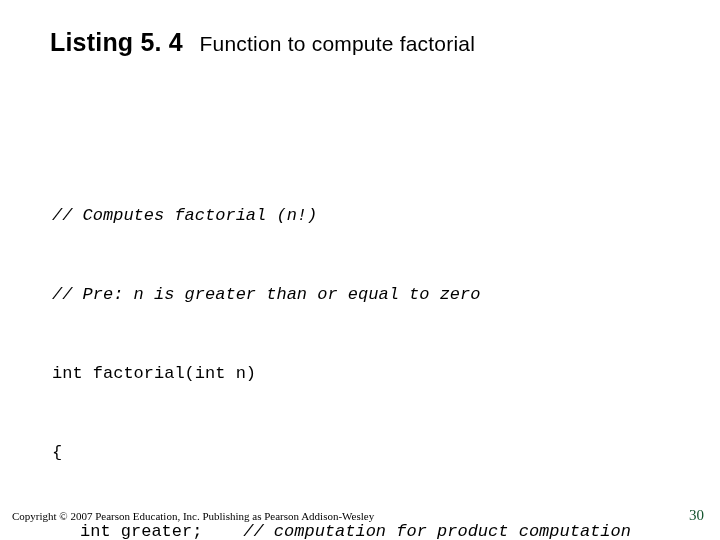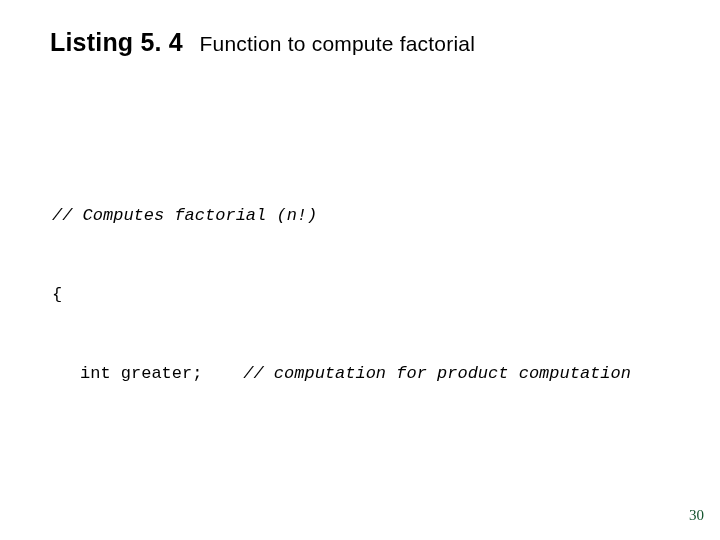--- a/index.html
+++ b/index.html
@@ -78,27 +78,30 @@
 
 <div class="slide">
 
   <div class="title-line">
     <span class="bold">Listing 5. 4</span>
     <span class="sub">Function to compute factorial</span>
   </div>
 
   <div class="code-area">
     <span class="row comment">// Computes factorial (n!)</span>
+    <span class="row comment">// Pre: n is greater than or equal to zero</span>
+    <span class="row">int factorial(int n)</span>
     <span class="row">{</span>
     <span class="row indent1"><span>int greater;</span>    <span class="comment">// computation for product computation</span></span>
     
     
     
     
     
     
     <span class="row"></span>
     
   </div>
 
+  <div class="copyright">Copyright © 2007 Pearson Education, Inc. Publishing as Pearson Addison-Wesley</div>
   <div class="pagenum">30</div>
 
 </div>
 
 </body></html>

